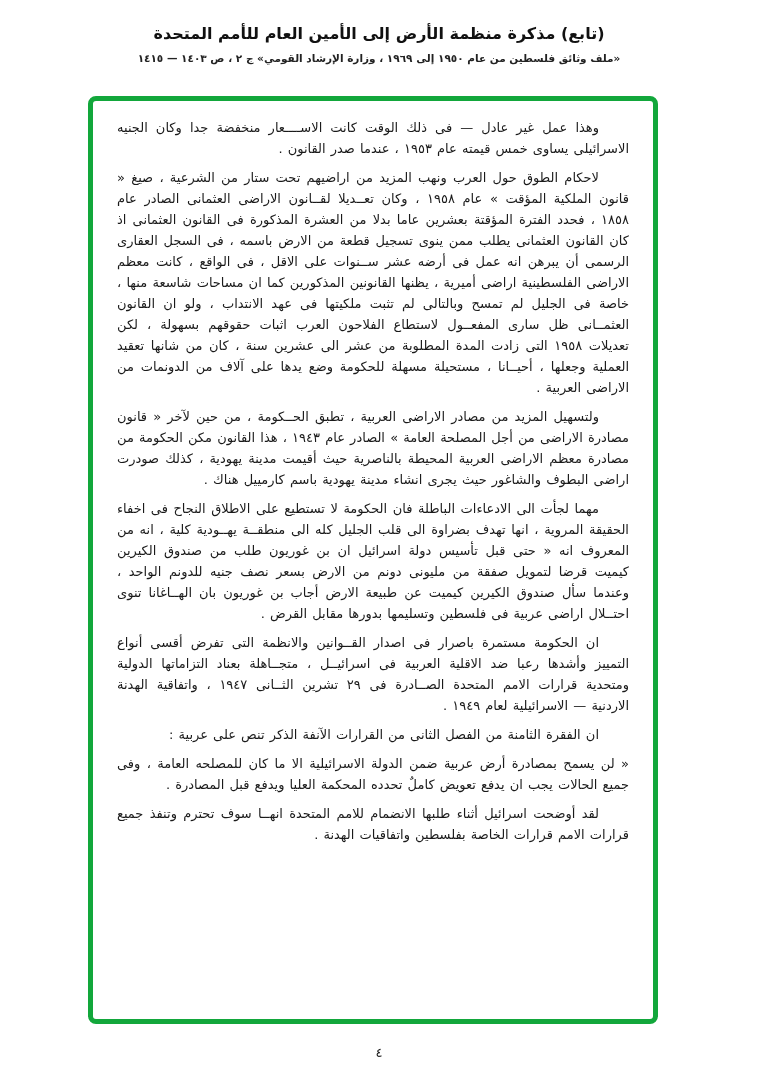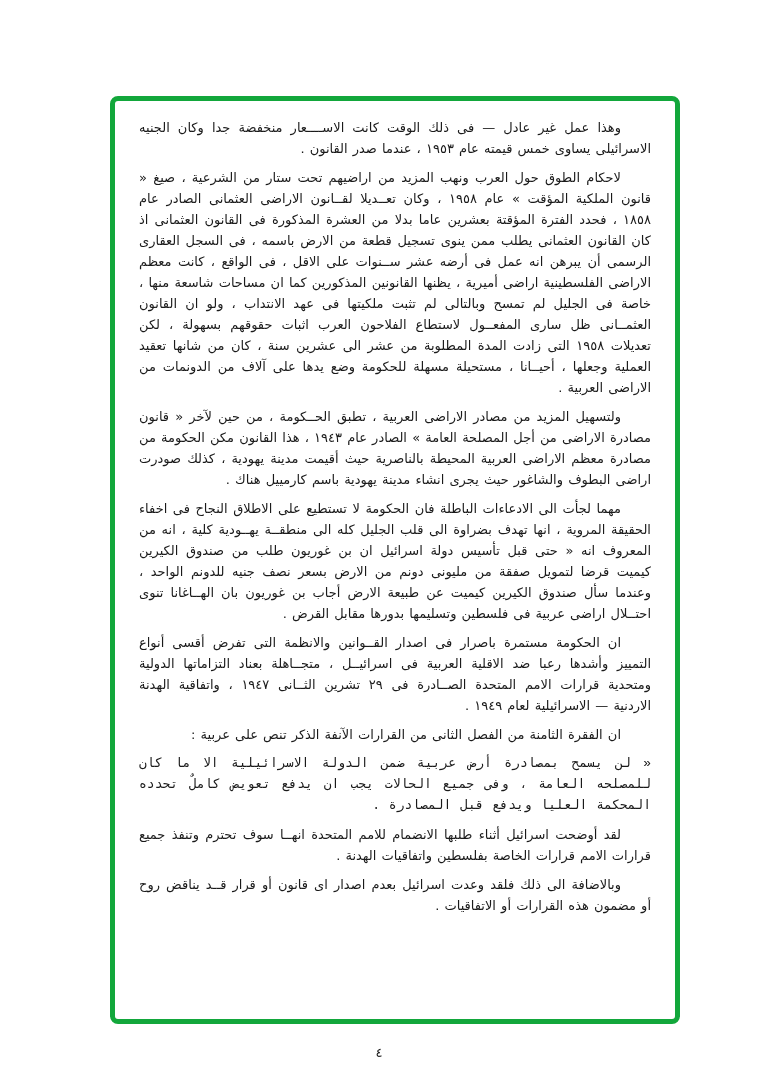--- a/index.html
+++ b/index.html
@@ -29,66 +29,68 @@
   }
   .doc-source {
     margin-top: 9px;
     font-size: 10.5px;
     font-weight: bold;
     color: #222;
   }
   .text-frame {
     position: absolute;
     top: 96px;
-    left: 110px;
+    left: 88px;
     width: 570px;
     height: 928px;
     border: 5px solid #12a73b;
     border-radius: 8px;
     padding: 16px 24px 14px 24px;
     overflow: hidden;
     background: #ffffff;
   }
   .text-frame p {
     font-size: 13px;
     line-height: 21px;
     text-align: justify;
     text-align-last: right;
     text-indent: 30px;
     margin-bottom: 8px;
     color: #1a1a1a;
     word-spacing: 1px;
   }
   .text-frame p.quote {
     text-indent: 0;
-    font-family: Liberation Mono, monospace;
   }
   .page-number {
     position: absolute;
     bottom: 18px;
     left: 0;
     width: 100%;
     text-align: center;
     font-size: 13px;
     color: #1a1a1a;
   }
 </style>
 </head>
 <body>
 
 <div class="page">
 
+  <header class="doc-header">
+    <h1 class="doc-title">(تابع) مذكرة منظمة الأرض إلى الأمين العام للأمم المتحدة</h1>
+    <div class="doc-source">«ملف وثائق فلسطين من عام ١٩٥٠ إلى ١٩٦٩ ، وزارة الإرشاد القومي» ج ٢ ، ص ١٤٠٣ — ١٤١٥</div>
+  </header>
 
   <div class="text-frame" style="border-color: rgb(18, 167, 59);">
     <p>وهذا عمل غير عادل — فى ذلك الوقت كانت الاســــعار منخفضة جدا وكان الجنيه الاسرائيلى يساوى خمس قيمته عام ١٩٥٣ ، عندما صدر القانون .</p>
     <p>لاحكام الطوق حول العرب ونهب المزيد من اراضيهم تحت ستار من الشرعية ، صيغ « قانون الملكية المؤقت » عام ١٩٥٨ ، وكان تعــديلا لقــانون الاراضى العثمانى الصادر عام ١٨٥٨ ، فحدد الفترة المؤقتة بعشرين عاما بدلا من العشرة المذكورة فى القانون العثمانى اذ كان القانون العثمانى يطلب ممن ينوى تسجيل قطعة من الارض باسمه ، فى السجل العقارى الرسمى أن يبرهن انه عمل فى أرضه عشر ســنوات على الاقل ، فى الواقع ، كانت معظم الاراضى الفلسطينية اراضى أميرية ، يظنها القانونين المذكورين كما ان مساحات شاسعة منها ، خاصة فى الجليل لم تمسح وبالتالى لم تثبت ملكيتها فى عهد الانتداب ، ولو ان القانون العثمــانى ظل سارى المفعــول لاستطاع الفلاحون العرب اثبات حقوقهم بسهولة ، لكن تعديلات ١٩٥٨ التى زادت المدة المطلوبة من عشر الى عشرين سنة ، كان من شانها تعقيد العملية وجعلها ، أحيــانا ، مستحيلة مسهلة للحكومة وضع يدها على آلاف من الدونمات من الاراضى العربية .</p>
     <p>ولتسهيل المزيد من مصادر الاراضى العربية ، تطبق الحــكومة ، من حين لآخر « قانون مصادرة الاراضى من أجل المصلحة العامة » الصادر عام ١٩٤٣ ، هذا القانون مكن الحكومة من مصادرة معظم الاراضى العربية المحيطة بالناصرية حيث أقيمت مدينة يهودية ، كذلك صودرت اراضى البطوف والشاغور حيث يجرى انشاء مدينة يهودية باسم كارمييل هناك .</p>
     <p>مهما لجأت الى الادعاءات الباطلة فان الحكومة لا تستطيع على الاطلاق النجاح فى اخفاء الحقيقة المروية ، انها تهدف بضراوة الى قلب الجليل كله الى منطقــة يهــودية كلية ، انه من المعروف انه « حتى قبل تأسيس دولة اسرائيل ان بن غوريون طلب من صندوق الكيرين كيميت قرضا لتمويل صفقة من مليونى دونم من الارض بسعر نصف جنيه للدونم الواحد ، وعندما سأل صندوق الكيرين كيميت عن طبيعة الارض أجاب بن غوريون بان الهــاغانا تنوى احتــلال اراضى عربية فى فلسطين وتسليمها بدورها مقابل القرض .</p>
     <p>ان الحكومة مستمرة باصرار فى اصدار القــوانين والانظمة التى تفرض أقسى أنواع التمييز وأشدها رعبا ضد الاقلية العربية فى اسرائيــل ، متجــاهلة بعناد التزاماتها الدولية ومتحدية قرارات الامم المتحدة الصــادرة فى ٢٩ تشرين الثــانى ١٩٤٧ ، واتفاقية الهدنة الاردنية — الاسرائيلية لعام ١٩٤٩ .</p>
     <p>ان الفقرة الثامنة من الفصل الثانى من القرارات الآنفة الذكر تنص على عربية :</p>
     <p class="quote">« لن يسمح بمصادرة أرض عربية ضمن الدولة الاسرائيلية الا ما كان للمصلحه العامة ، وفى جميع الحالات يجب ان يدفع تعويض كاملٌ تحدده المحكمة العليا ويدفع قبل المصادرة .</p>
     <p>لقد أوضحت اسرائيل أثناء طلبها الانضمام للامم المتحدة انهــا سوف تحترم وتنفذ جميع قرارات الامم قرارات الخاصة بفلسطين واتفاقيات الهدنة .</p>
-    <p>وبالاضافة الى ذلك فلقد وعدت اسرائيل بعدم اصدار اى قانون أو قرار قــد يناقض روح أو مضمون هذه القرارات أو الاتفاقيات .</p>
   </div>
 
   <div class="page-number">٤</div>
 
 </div>
 
 </body></html>

